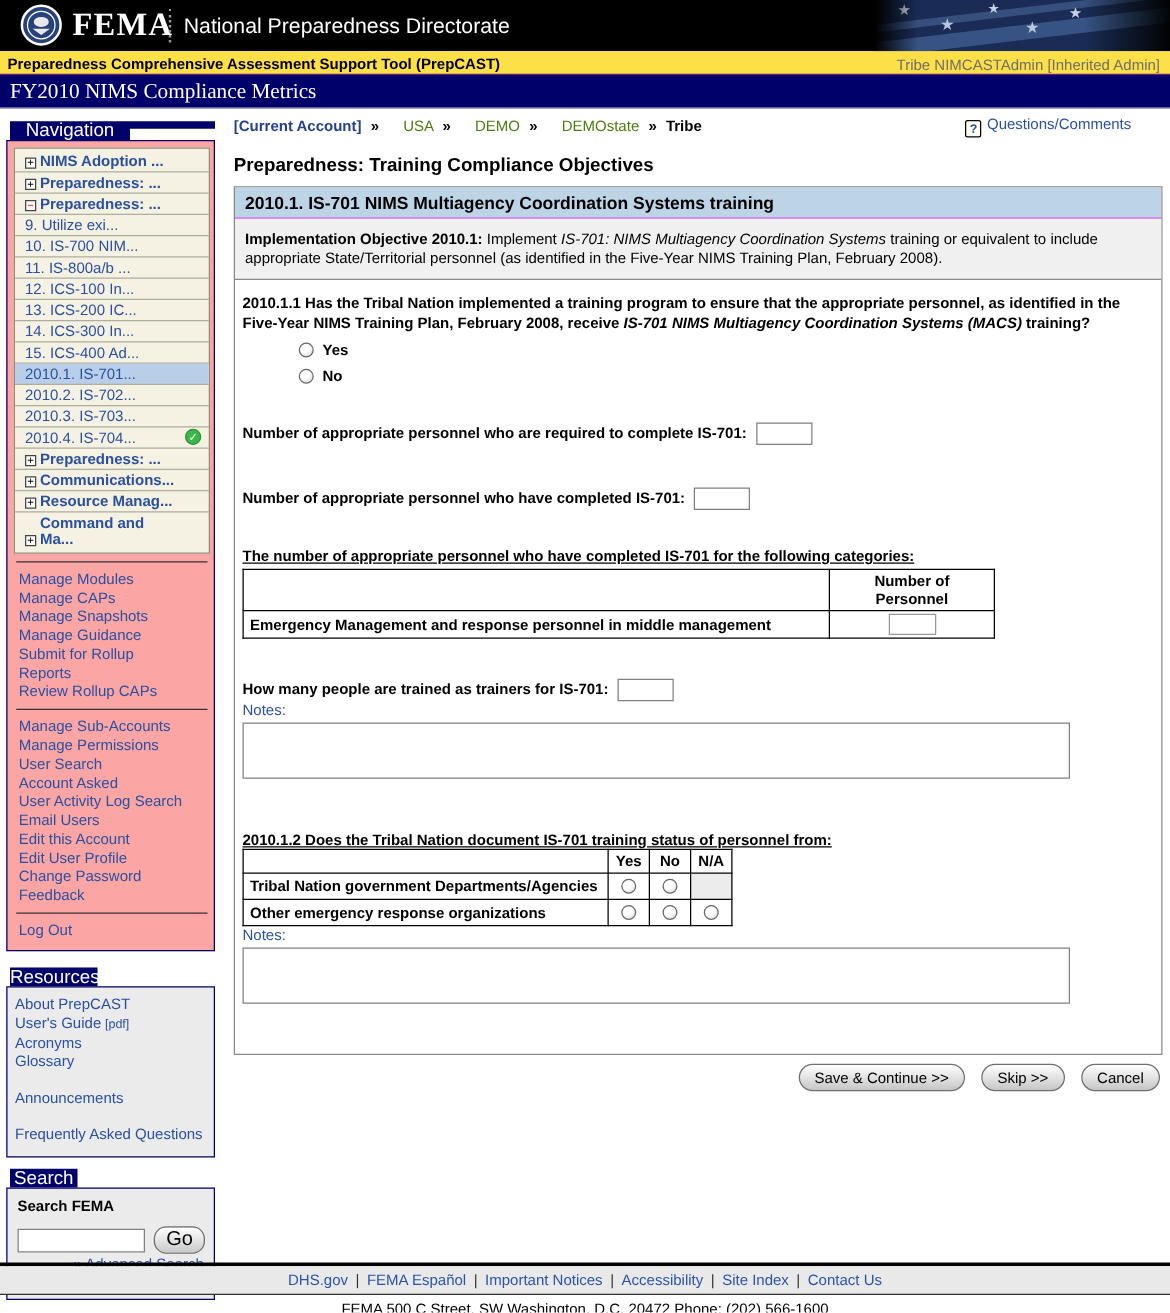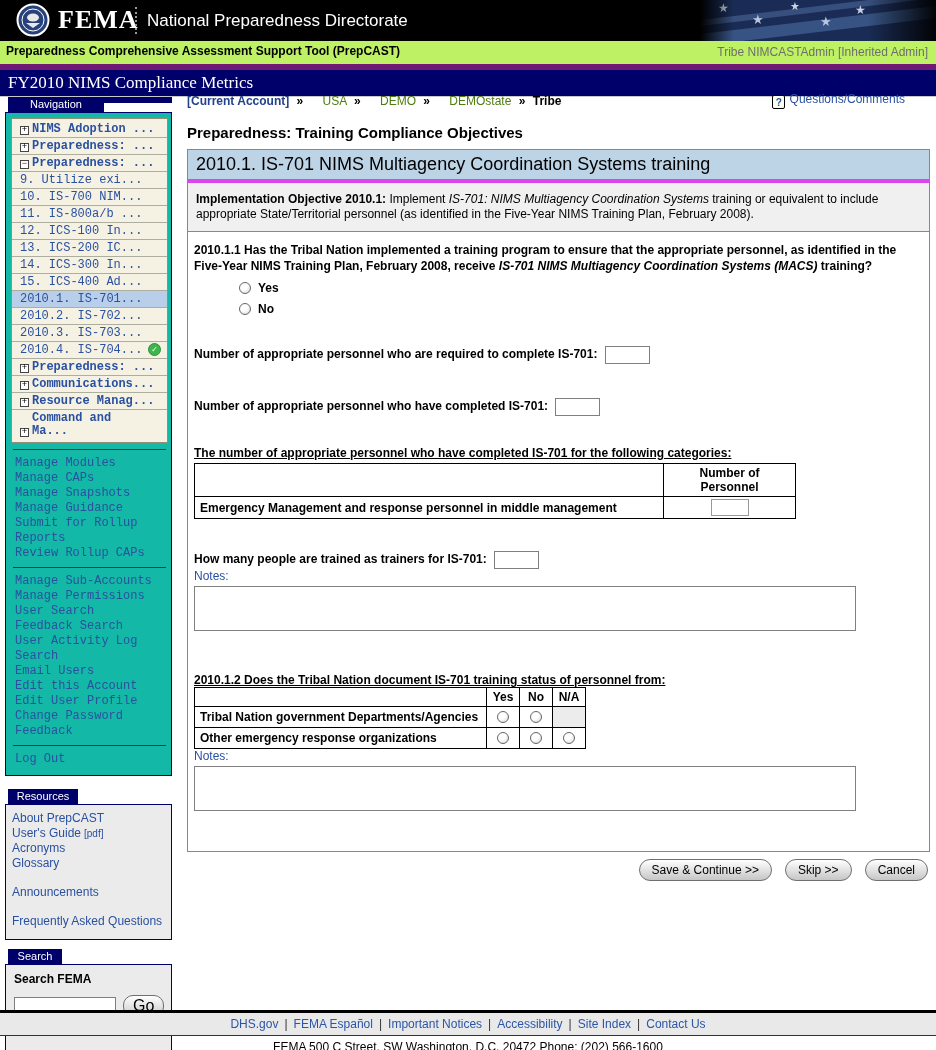--- a/index.html
+++ b/index.html
@@ -9,36 +9,36 @@
     background:#fff; font-family:"Liberation Sans", sans-serif; font-size:12px; color:#000;
   }
   
   .hdr { height:41px; background:#000; position:relative; }
   .seal { position:absolute; left:16px; top:3px; }
   .fema-word { position:absolute; left:58px; top:5px; font-family:"Liberation Serif", serif;
     font-weight:bold; font-size:26px; color:#fff; letter-spacing:1px; }
   .hdr-divider { position:absolute; left:135px; top:7px; height:27px; border-left:2px dotted #999; }
   .directorate { position:absolute; left:147px; top:11px; color:#fff; font-size:17px; }
   .flag { position:absolute; right:0; top:0; }
-  .appbar { height:29px; background:#bef264; border-bottom:6px solid #701a75; position:relative; }
+  .appbar { height:19px; background:#fde047; border-bottom:1px solid #701a75; position:relative; }
   .appbar-title { position:absolute; left:6px; top:3px; font-weight:bold; font-size:12px; }
   .appbar-user { position:absolute; right:8px; top:4px; color:#6e6e6e; font-size:12px; }
   .pagebar { height:27px; background:#00006b; color:#fff; font-family:"Liberation Serif", serif;
     font-size:17px; line-height:26px; padding-left:8px; border-bottom:1px solid #c8c8c8; }
 
   
   .leftcol { position:absolute; left:5px; top:97px; width:167px; }
   .tabrow { position:relative; height:15px; }
-  .tab { background:#00006b; color:#fff; font-size:11px; text-align:center; line-height:15px; height:15px; }
+  .tab { background:#00006b; color:#fff; font-size:15px; text-align:center; line-height:15px; height:15px; }
   .tab-nav { width:96px; margin-left:3px; }
   .tab-strip { position:absolute; left:99px; top:0; right:0; height:6px; background:#00006b; }
   .tab-res { width:70px; margin-left:3px; }
   .tab-search { width:54px; margin-left:3px; }
 
-  .navbox { border:1px solid #00006b; background:#14b8a6; padding:5px 3px 8px 5px;font-family:Liberation Mono, monospace; }
+  .navbox { border:1px solid #00006b; background:#fca5a5; padding:5px 3px 8px 5px; }
   .tree { border:1px solid #8f8f7a; background:#f5f1e3; padding:2px 0 3px 0; }
   .tree-item { position:relative; display:block; color:#2a50a0; padding:2px 4px 1px 8px;
     border-bottom:1px solid #adada0; line-height:13px; cursor:pointer; }
   .tree-item.last { border-bottom:none; }
   .tree-item.bold { font-weight:bold; }
   .tree-item.sel { background:#b9cfe9; }
   .expander { display:inline-block; width:9px; height:9px; border:1px solid #444; background:#fff;
     color:#000; font-size:9px; line-height:7px; text-align:center; margin-right:3px; font-weight:normal; }
   .expander.plus::before { content:"+"; }
   .expander.minus::before { content:"\2212"; color:#c00; }
@@ -70,21 +70,21 @@
   .bc-link { color:#4d7c0f; cursor:pointer;padding-left:12px; }
   .bc-page { font-weight:bold; color:#000; }
   .help-wrap { position:absolute; right:25px; top:4px; }
   .help-icon { display:inline-block; width:13px; height:14px; border:1px solid #000; background:#fffff0;
     color:#2a50a0; font-weight:bold; font-size:10px; text-align:center; line-height:13px;
     border-radius:2px; vertical-align:-3px; margin-right:1px; cursor:pointer; }
   .help-link { color:#2a50a0; cursor:pointer; }
   .page-title { font-size:15px; font-weight:bold; margin-top:16px; }
 
   .mainbox { border:1px solid #888; margin-top:8px; }
-  .section-bar { background:#bdd3e6; border-bottom:4px solid #d946ef; font-weight:normal; font-size:18px;
+  .section-bar { background:#bdd3e6; border-bottom:1px solid #d946ef; font-weight:bold; font-size:14px;
     padding:4px 8px; }
   .obj-block { background:#f0f0f0; border-bottom:1px solid #888; padding:9px 8px; line-height:15px; }
   .obj-label { font-weight:bold; }
   .ital { font-style:italic; }
   .content { padding:10px 8px 40px 6px; }
   .q-text { font-weight:bold; line-height:16px; margin:0; }
   .q-text .bital { font-style:italic; }
   .radio-row { margin-left:45px; margin-top:7px; font-weight:bold; }
   .radio { display:inline-block; width:12px; height:12px; border:1px solid #666; border-radius:50%;
     background:radial-gradient(circle at 35% 30%, #fff 40%, #d2d2d2); vertical-align:-2px;
@@ -198,21 +198,21 @@
     <div class="nav-link">Manage CAPs</div>
     <div class="nav-link">Manage Snapshots</div>
     <div class="nav-link">Manage Guidance</div>
     <div class="nav-link">Submit for Rollup</div>
     <div class="nav-link">Reports</div>
     <div class="nav-link">Review Rollup CAPs</div>
     <div class="nav-hr"></div>
     <div class="nav-link">Manage Sub-Accounts</div>
     <div class="nav-link">Manage Permissions</div>
     <div class="nav-link">User Search</div>
-    <div class="nav-link">Feedback Search</div>
+    <div class="nav-link">Account Asked</div>
     <div class="nav-link">User Activity Log Search</div>
     <div class="nav-link">Email Users</div>
     <div class="nav-link">Edit this Account</div>
     <div class="nav-link">Edit User Profile</div>
     <div class="nav-link">Change Password</div>
     <div class="nav-link">Feedback</div>
     <div class="nav-hr"></div>
     <div class="nav-link">Log Out</div>
   </div>
 

